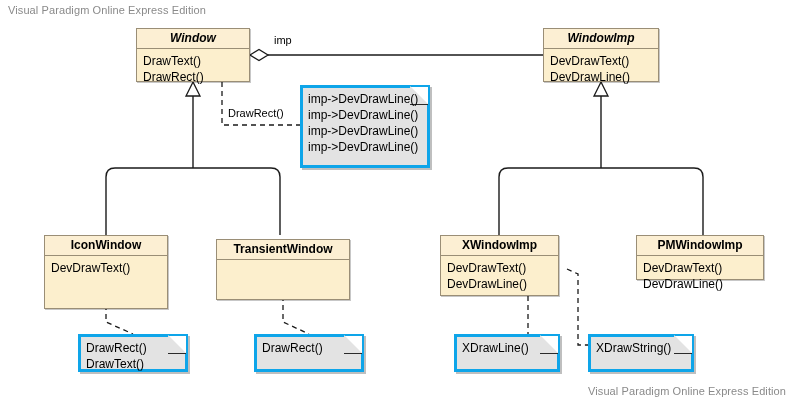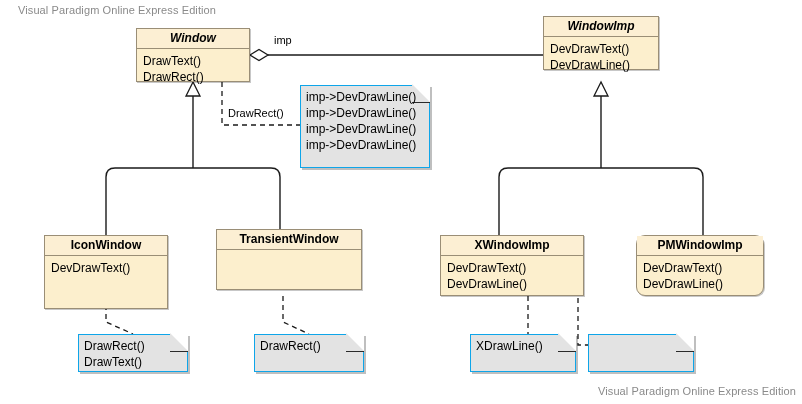--- a/index.html
+++ b/index.html
@@ -20,21 +20,20 @@
     width: 802px;
     height: 404px;
   }
   .watermark {
     position: absolute;
     color: #8a8a8a;
     font-size: 11px;
     font-family: "Liberation Sans", sans-serif;
     white-space: nowrap;
     letter-spacing: 0.1px;
-    margin-left: 10px;
   }
   #watermark-top { left: 8px; top: 4px; }
   #watermark-bottom { left: 588px; top: 385px; }
 
   
   .uml-class {
     position: absolute;
     background: #fcefcd;
     border: 1px solid #9a8e76;
     box-sizing: border-box;
@@ -63,21 +62,21 @@
     line-height: 16px;
     color: #000;
     white-space: nowrap;
   }
 
   
   .uml-note {
     position: absolute;
     background: #e3e3e3;
     box-sizing: border-box;
-    border: 1px solid #0ea5e9;
+    border: 3px solid #0ea5e9;
     box-shadow: 2px 2px 0 rgba(0,0,0,0.25);
   }
   .uml-note .fold {
     position: absolute;
     right: -1px;
     top: -1px;
     width: 17px;
     height: 17px;
     background: #ffffff;
     border-left: 1px solid #2a2a2a;
@@ -169,48 +168,48 @@
 <div class="edge-label" style="left:228px; top:107px;">DrawRect()</div>
 
 <div class="uml-class abstract" style="left:136px; top:28px; width:114px; height:54px;">
   <div class="cls-header">Window</div>
   <div class="cls-ops">
     <div class="op">DrawText()</div>
     <div class="op">DrawRect()</div>
   </div>
 </div>
 
-<div class="uml-class abstract" style="left:543px; top:16px; width:116px; height:54px;">
+<div class="uml-class abstract" style="left:543px; top:28px; width:116px; height:54px;">
   <div class="cls-header">WindowImp</div>
   <div class="cls-ops">
     <div class="op">DevDrawText()</div>
     <div class="op">DevDrawLine()</div>
   </div>
 </div>
 
 <div class="uml-class" style="left:44px; top:235px; width:124px; height:74px;">
   <div class="cls-header">IconWindow</div>
   <div class="cls-ops">
     <div class="op">DevDrawText()</div>
   </div>
 </div>
 
-<div class="uml-class" style="left:216px; top:229px; width:146px; height:61px;">
+<div class="uml-class" style="left:216px; top:239px; width:134px; height:61px;">
   <div class="cls-header">TransientWindow</div>
 </div>
 
-<div class="uml-class" style="left:440px; top:235px; width:144px; height:61px;">
+<div class="uml-class" style="left:440px; top:235px; width:119px; height:61px;">
   <div class="cls-header">XWindowImp</div>
   <div class="cls-ops">
     <div class="op">DevDrawText()</div>
     <div class="op">DevDrawLine()</div>
   </div>
 </div>
 
-<div class="uml-class" style="left:636px; top:235px; width:128px; height:61px;border-radius:9px;">
+<div class="uml-class" style="left:636px; top:235px; width:128px; height:45px;">
   <div class="cls-header">PMWindowImp</div>
   <div class="cls-ops">
     <div class="op">DevDrawText()</div>
     <div class="op">DevDrawLine()</div>
   </div>
 </div>
 
 <div class="uml-note" style="left:300px; top:85px; width:130px; height:83px;">
   <div class="fold"></div>
   <div class="note-body">
@@ -229,22 +228,25 @@
   </div>
 </div>
 
 <div class="uml-note" style="left:254px; top:334px; width:110px; height:38px;">
   <div class="fold"></div>
   <div class="note-body">
     <div class="note-line">DrawRect()</div>
   </div>
 </div>
 
-<div class="uml-note" style="left:470px; top:334px; width:106px; height:38px;">
+<div class="uml-note" style="left:454px; top:334px; width:106px; height:38px;">
   <div class="fold"></div>
   <div class="note-body">
     <div class="note-line">XDrawLine()</div>
   </div>
 </div>
 
 <div class="uml-note" style="left:588px; top:334px; width:106px; height:38px;">
   <div class="fold"></div>
+  <div class="note-body">
+    <div class="note-line">XDrawString()</div>
+  </div>
 </div>
 
 </body></html>

